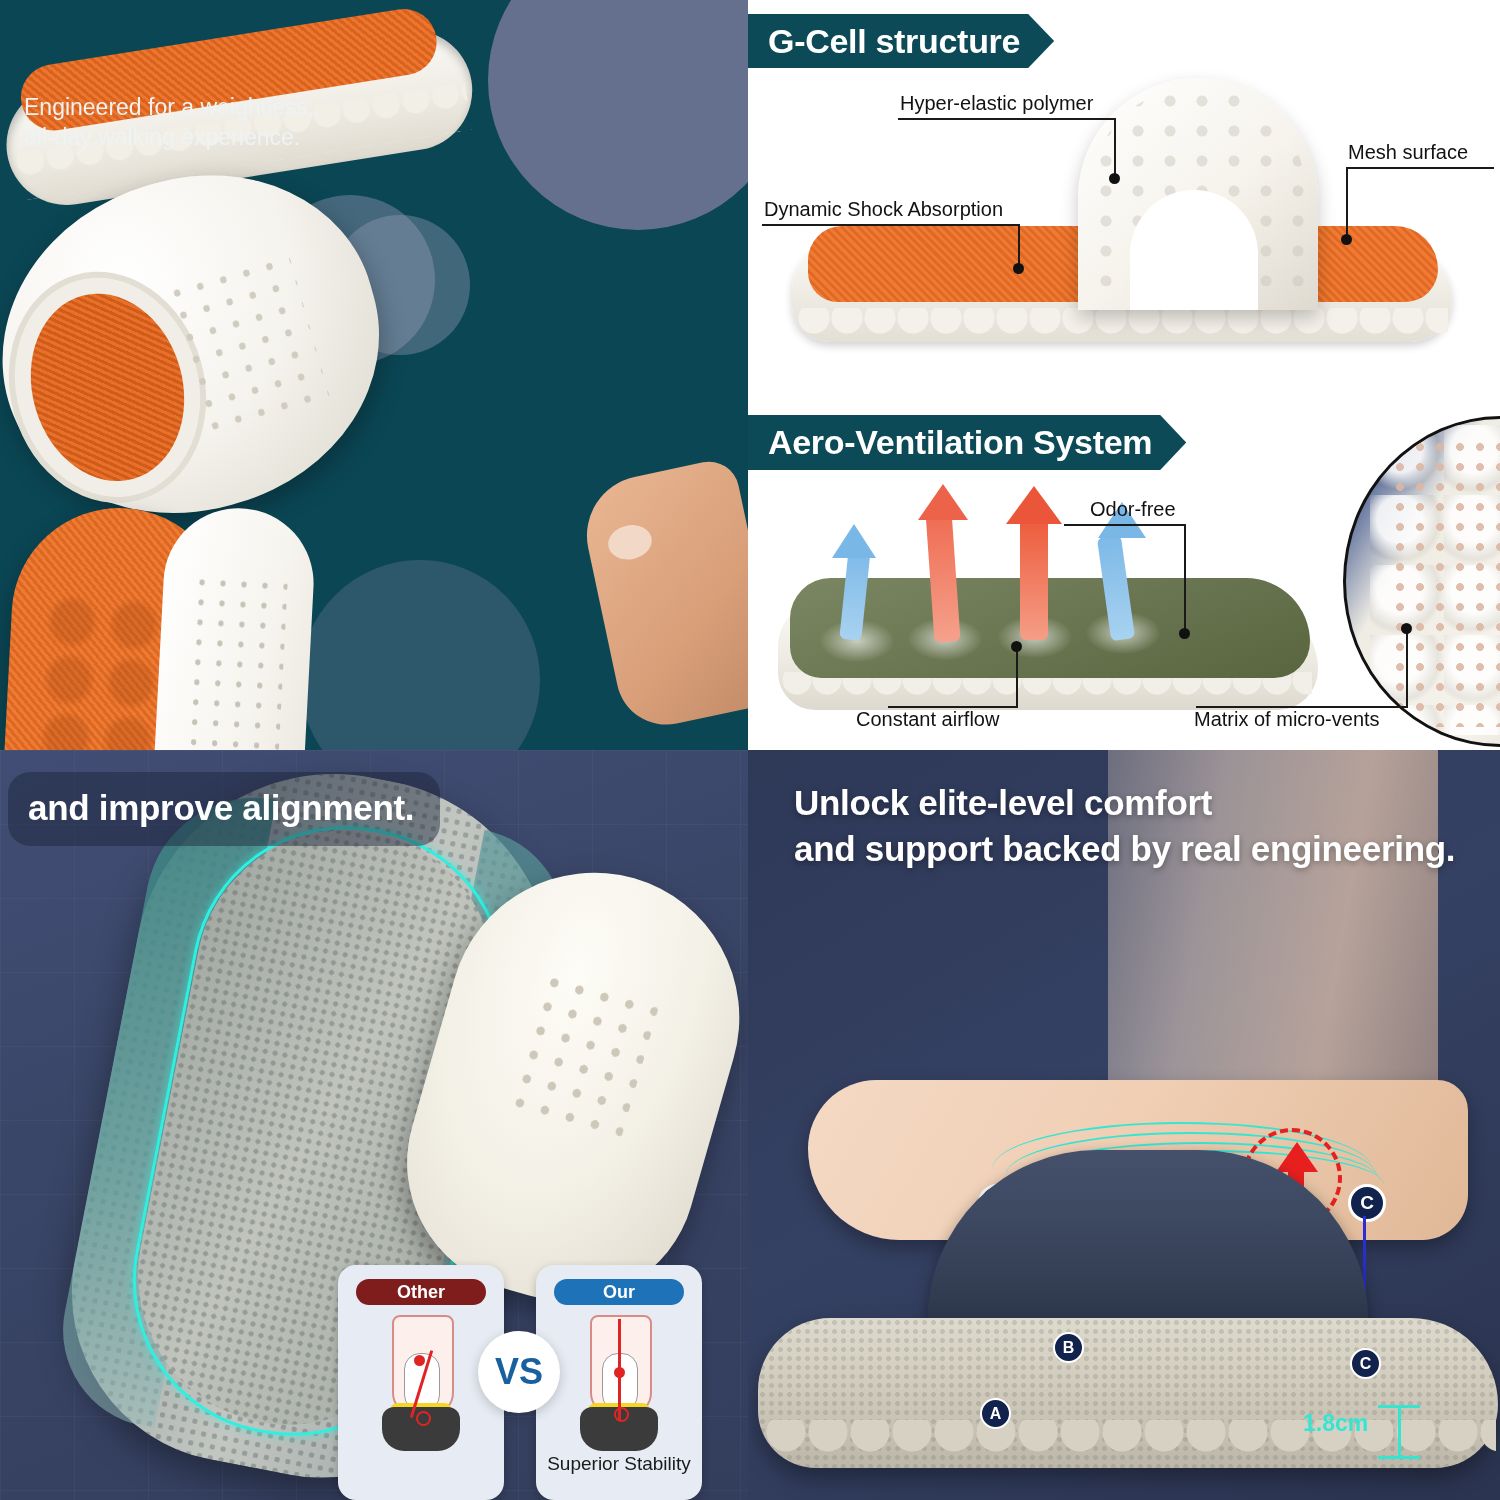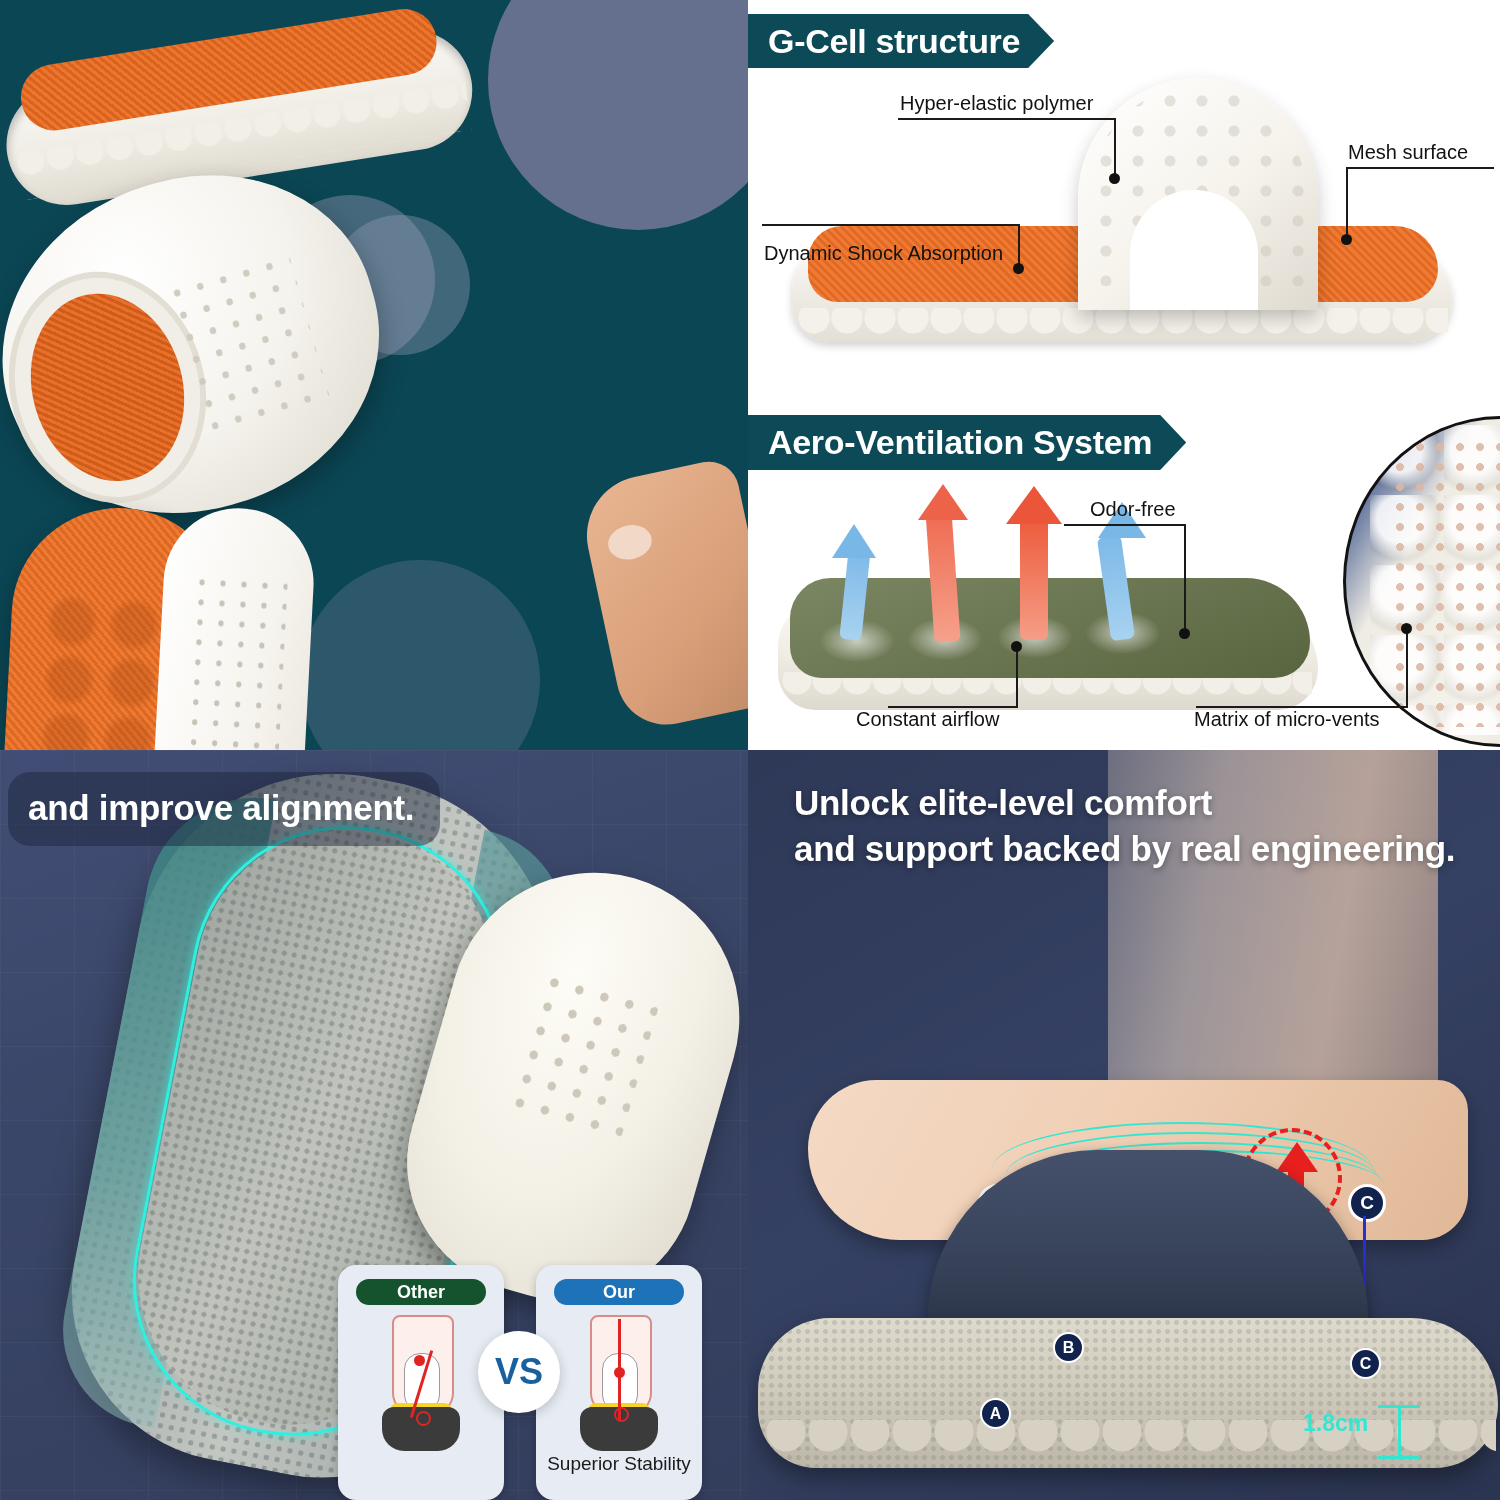--- a/index.html
+++ b/index.html
@@ -153,21 +153,21 @@
      background:radial-gradient(circle,#cdc8ba 4px,transparent 4.6px);background-size:26px 25px;}
 
   
   #vs{position:absolute;left:338px;top:1265px;width:364px;height:235px;}
   .vcard{position:absolute;top:0;width:166px;height:235px;border-radius:18px;background:#e7ecf4;
      box-shadow:0 3px 10px rgba(0,0,0,.22);}
   #vcard-other{left:0;}
   #vcard-our{left:198px;}
   .vpill{position:absolute;left:18px;top:14px;width:130px;height:26px;border-radius:13px;
      display:flex;align-items:center;justify-content:center;color:#fff;font-size:18px;font-weight:bold;}
-  #pill-other{background:#14532d;}
+  #pill-other{background:#7f1d1d;}
   #pill-our{background:#1d72b8;}
   .ankle{position:absolute;left:40px;top:50px;width:86px;height:130px;}
   .ankle .leg{position:absolute;left:14px;top:0;width:58px;height:96px;border-radius:8px 8px 22px 22px;
      background:#fdf0ec;border:2px solid #d98c86;}
   .ankle .shoe{position:absolute;left:4px;top:92px;width:78px;height:44px;
      border-radius:12px 12px 22px 22px;background:#3b3b3b;}
   .ankle .yellow{position:absolute;left:12px;top:88px;width:62px;height:16px;border-radius:8px;background:#f7d524;}
   .ankle .bone{position:absolute;left:26px;top:38px;width:34px;height:56px;border-radius:16px;
      background:#fff;border:1.6px solid #9a9a9a;}
   .ankle .axis{position:absolute;background:#e02424;width:2.5px;}
@@ -244,20 +244,24 @@
     <div id="insoleC">
       <div class="oside"></div>
         <div class="bumps"></div>
         <div class="wside"></div>
         <div class="wdots"></div>
     </div>
     <div id="hand">
         <div class="nail"></div>
       </div>
 
+    <div class="tl-sub">
+      <div>Engineered for a weightless,</div>
+      <div>all-day walking experience.</div>
+    </div>
   </div>
 
   <div class="panel" id="p-tr">
     <div id="gcell">
       <div class="sole"></div>
         <div class="scal"></div>
         <div class="orange"></div>
       <div class="arch"></div>
         <div class="archTex"></div>
         <div class="archHole"></div>
@@ -268,21 +272,21 @@
     <div class="callout-txt" style="left:152px;top:92px;">Hyper-elastic polymer</div>
     <div class="rule" style="left:150px;top:118px;width:218px;height:2px;"></div>
     <div class="rule" style="left:366px;top:118px;width:2px;height:60px;"></div>
     <div class="dot" style="left:361px;top:173px;"></div>
 
     <div class="callout-txt" style="left:600px;top:141px;">Mesh surface</div>
     <div class="rule" style="left:598px;top:167px;width:148px;height:2px;"></div>
     <div class="rule" style="left:598px;top:167px;width:2px;height:72px;"></div>
     <div class="dot" style="left:593px;top:234px;"></div>
 
-    <div class="callout-txt" style="left:16px;top:198px;margin-top:44px;">Dynamic Shock Absorption</div>
+    <div class="callout-txt" style="left:16px;top:198px;">Dynamic Shock Absorption</div>
     <div class="rule" style="left:14px;top:224px;width:258px;height:2px;"></div>
     <div class="rule" style="left:270px;top:224px;width:2px;height:44px;"></div>
     <div class="dot" style="left:265px;top:263px;"></div>
   </div>
 
   <div class="panel" id="p-mr">
     <div id="vent">
       <div class="vsole"></div>
         <div class="vscal"></div>
         <div class="vtop"></div>

